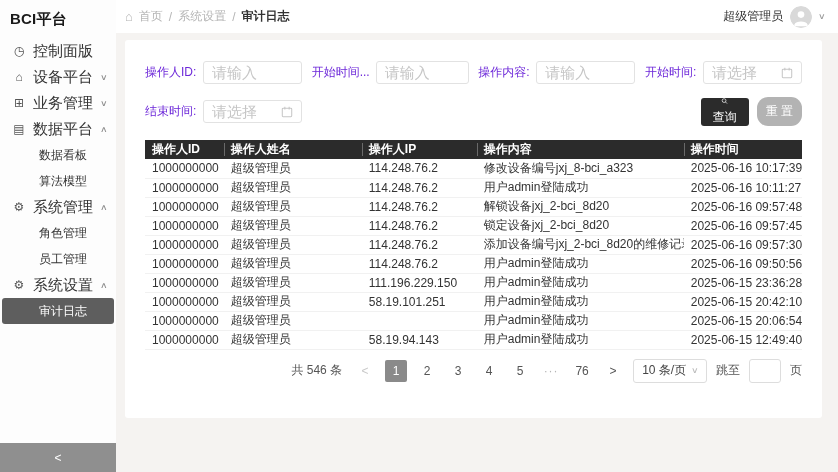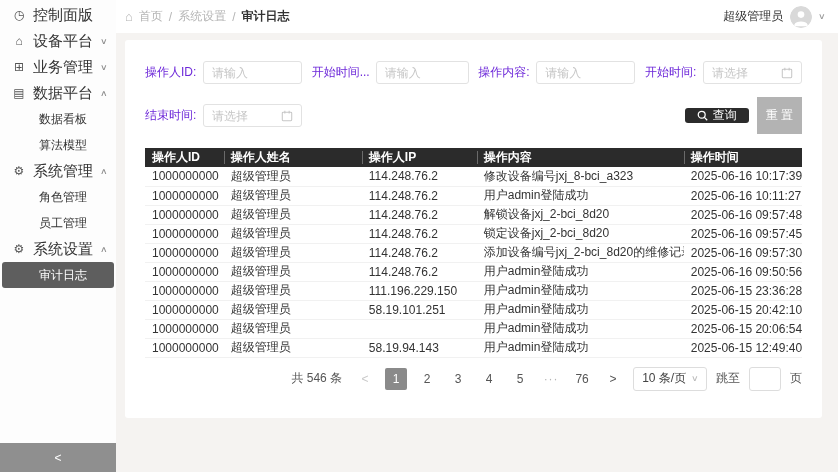--- a/index.html
+++ b/index.html
@@ -32,26 +32,26 @@
 
   .content { flex:1; padding:7px 16px 0 9px; }
   .card { background:#fff; border-radius:3px; height:378px; padding:21px 20px 0 20px; }
 
   
   .filter-row { display:flex; align-items:center; justify-content:space-between; }
   .filter-row.second { justify-content:flex-start; margin-top:13px; }
   .fgroup { display:flex; align-items:center; width:157px; }
   .flabel { font-size:12px; color:#6d28d9; margin-right:6px; white-space:nowrap; min-width:52px; }
   .finput { flex:1; height:23px; border:1px solid #e2e2e2; border-radius:3px; display:flex; align-items:center; padding:0 8px; background:#fff; }
-  .finput input { border:none; outline:none; width:100%; font-size:12px; color:#333; background:transparent; font-family:inherit; }
+  .finput input { border:none; outline:none; width:100%; font-size:15px; color:#333; background:transparent; font-family:inherit; }
   ::placeholder { color:#c6c6c6; opacity:1; }
   .cal-icon { margin-left:4px; flex-shrink:0; display:flex; }
   .fbuttons { margin-left:auto; display:flex; align-items:center; }
-  .btn-search { height:15px; padding:0 12px; background:var(--header-dark,#2b2b2b); color:#fff; font-size:12px; border:none; border-radius:3px; display:inline-flex; align-items:center; gap:5px; cursor:pointer; font-family:inherit; }
-  .btn-reset { height:37px; padding:0 9px; background:var(--reset-button-bg,#b3b3b3); color:#fff; font-size:12px; border:none; border-radius:0; margin-left:8px; cursor:pointer; font-family:inherit; white-space:nowrap; }
+  .btn-search { height:28px; padding:0 12px; background:var(--header-dark,#2b2b2b); color:#fff; font-size:12px; border:none; border-radius:3px; display:inline-flex; align-items:center; gap:5px; cursor:pointer; font-family:inherit;flex-direction:column; }
+  .btn-reset { height:29px; padding:0 9px; background:var(--reset-button-bg,#b3b3b3); color:#fff; font-size:12px; border:none; border-radius:11px; margin-left:8px; cursor:pointer; font-family:inherit; white-space:nowrap; }
 
   
   .log-table { width:100%; border-collapse:collapse; table-layout:fixed; font-size:12px; margin-top:14px; }
   .log-table th { background:var(--header-dark,#2b2b2b); color:#fff; font-weight:bold; text-align:left; height:19px; padding:0 0 0 7px; position:relative; white-space:nowrap; overflow:hidden; }
   .log-table th + th::before { content:''; position:absolute; left:0; top:3px; bottom:3px; width:1px; background:#6a6a6a; }
   .log-table td { height:19px; padding:0 0 0 7px; color:#333; border-bottom:1px solid #f1f1f1; white-space:nowrap; overflow:hidden; }
 
   
   .pagination { margin-top:9px; display:flex; align-items:center; justify-content:flex-end; gap:9px; font-size:12px; color:#555; }
   .pg-total { color:#555; margin-right:3px; }
@@ -62,20 +62,21 @@
   .pg-size { height:24px; border:1px solid #ddd; border-radius:3px; display:flex; align-items:center; padding:0 8px; gap:6px; color:#444; background:#fff; cursor:pointer; }
   .pg-size .chev { font-size:8px; color:#bbb; transform:scaleX(1.3); }
   .pg-jump-input { width:32px; height:24px; border:1px solid #ddd; border-radius:3px; outline:none; font-size:12px; text-align:center; font-family:inherit; }
 </style>
 </head>
 <body>
 
 <div class="app">
 
   <aside class="sidebar">
+    <div class="logo">BCI平台</div>
     <nav class="menu">
         <div class="menu-item">
           <span class="mi-icon">◷</span>
           <span class="mi-label">控制面版</span>
         </div>
         <div class="menu-item">
           <span class="mi-icon">⌂</span>
           <span class="mi-label">设备平台</span>
           <span class="mi-chevron">∨</span>
         </div>

